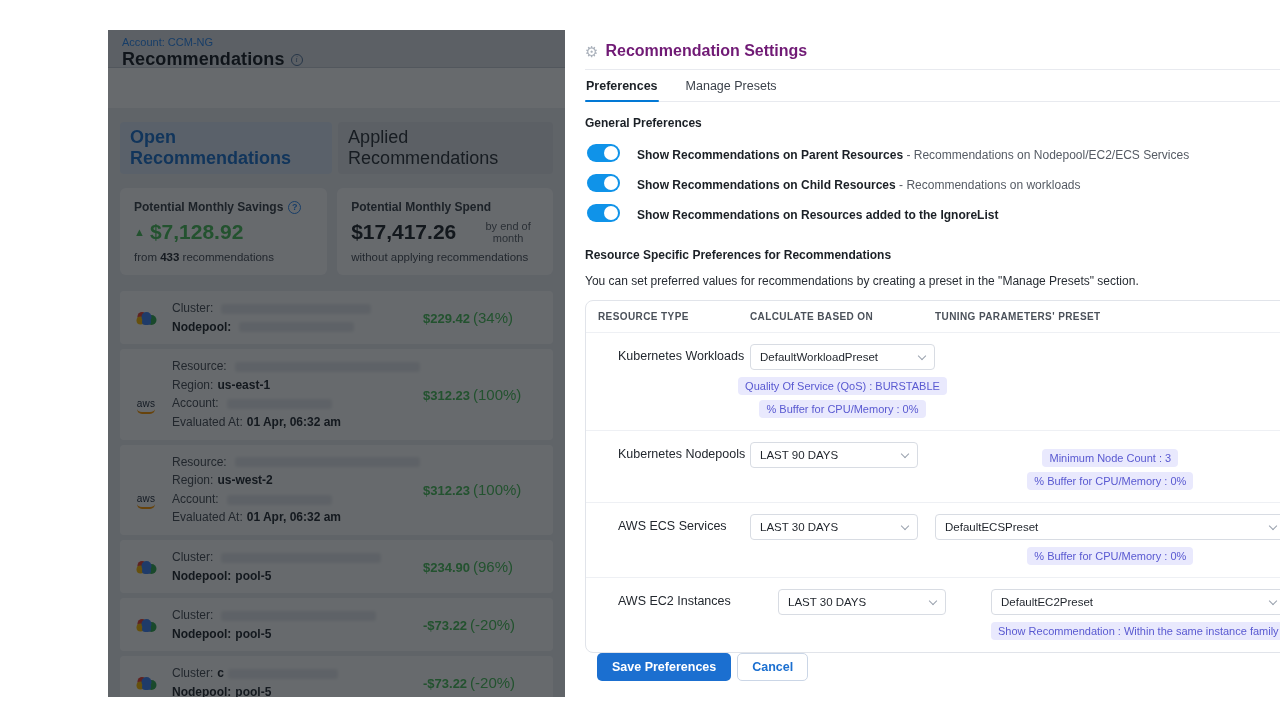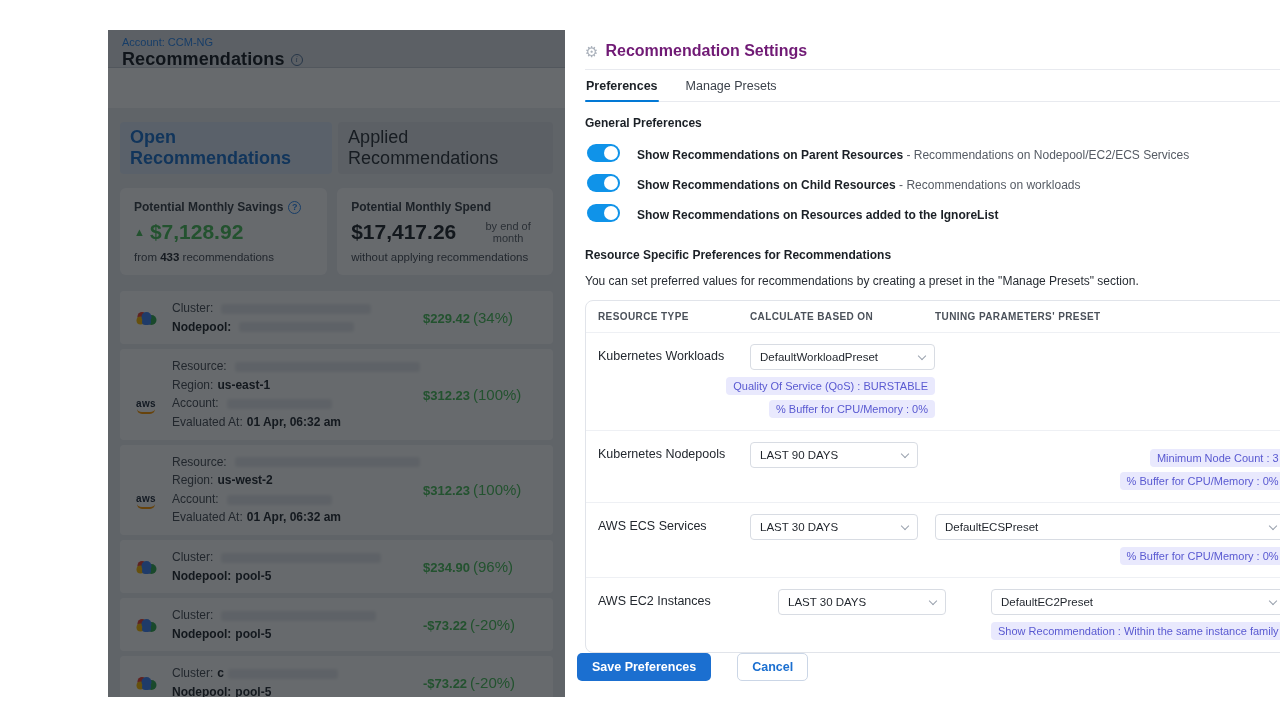--- a/index.html
+++ b/index.html
@@ -43,21 +43,21 @@
   .rec-lines { flex:1; font-size:12px; line-height:1.55; }
   .rl { color:#4a5058; margin-right:4px; }
   .rl-b { font-weight:700; color:#23282e; }
   .rv { font-weight:700; color:#262c33; }
   .redact { display:inline-block; height:10px; background:#e8eaee; border-radius:3px; filter:blur(1.5px);
             vertical-align:middle; margin-left:4px; }
   .rec-save { width:130px; font-size:13px; flex-shrink:0; }
   .amt { font-weight:700; color:var(--savings-green); }
   .pct { font-size:15px; color:var(--savings-green); margin-left:3px;margin-top:12px; }
   .aws-badge { display:inline-flex; flex-direction:column; align-items:center; }
-  .aws-t { font-size:10px; font-weight:700; color:#252f3e; line-height:1; letter-spacing:.3px;margin-top:24px; }
+  .aws-t { font-size:10px; font-weight:400; color:#252f3e; line-height:1; letter-spacing:.3px;margin-top:24px; }
   .aws-swoosh { width:18px; height:5px; border-bottom:2px solid var(--aws-orange); border-radius:0 0 9px 9px; }
   .dim { position:absolute; inset:0; background:rgba(10,14,20,.62); cursor:pointer; }
 
   
   .drawer { position:relative; flex:1; background:#fff; padding:12px 16px 0 20px; }
   .dw-title-row { display:flex; align-items:center; gap:7px; }
   .gear { font-size:15px; color:#aab1bb; line-height:1; }
   .dw-title { font-size:16px; font-weight:700; color:#701a75; }
   .dw-div { height:1px; background:#e8eaef; margin-top:9px; }
   .dw-tabs { display:flex; gap:26px; border-bottom:1px solid #e8eaef; }
@@ -73,31 +73,31 @@
   .toggle .knob { position:absolute; right:2px; top:2px; width:14px; height:14px; border-radius:50%; background:#fff; }
   .tg-text { font-size:12px; color:#1b2026; }
   .tg-text b { font-weight:700; }
   .tg-desc { color:#555b64; }
   .rsp-desc { font-size:12px; color:#272c33; margin:11px 0 12px 0; }
   .pref-table { border:1px solid #e1e4ea; border-radius:8px; }
   .pt-head, .pref-row { display:grid; grid-template-columns:152px 185px 1fr; padding:10px 12px; }
   .pt-head { font-size:10px; font-weight:700; color:#4b515a; letter-spacing:.4px; border-bottom:1px solid #eef0f4; }
   .pref-row { padding:11px 12px 12px 12px; border-bottom:1px solid #eef0f4; }
   .pref-row:last-child { border-bottom:none;gap:28px; }
-  .p-type { font-size:12.5px; color:#23282f; padding-top:5px; }
+  .p-type { font-size:12.5px; color:#23282f; padding-top:5px;margin-left:20px; }
   .select { height:26px; border:1px solid #d8dce3; border-radius:4px; background:#fff; display:flex;
             align-items:center; justify-content:space-between; padding:0 9px; font-size:11.5px; color:#1f242b;
             width:168px; cursor:pointer; }
   .col-preset .select { width:auto; }
   .chev { width:6px; height:6px; border-right:1.4px solid #9aa2ae; border-bottom:1.4px solid #9aa2ae;
           transform:rotate(45deg); margin-left:8px; margin-top:-3px; flex-shrink:0; }
-  .chips { margin-top:7px; display:flex; flex-direction:column; align-items:flex-end; gap:5px; }
+  .chips { margin-top:7px; display:flex; flex-direction:column; align-items:center; gap:5px; }
   .chip { background:var(--chip-bg); color:var(--chip-text); font-size:11px; font-weight:500;
           padding:3px 7px; border-radius:4px; white-space:nowrap; }
-  .dw-actions { position:absolute; left:12px; bottom:16px; display:flex; gap:26px; }
+  .dw-actions { position:absolute; left:32px; bottom:16px; display:flex; gap:6px; }
   .btn-save { background:var(--save-blue); color:#fff; font-weight:700; font-size:12.5px; padding:7px 15px;
               border-radius:5px; border:none; cursor:pointer; font-family:inherit; }
   .btn-cancel { background:#fff; color:var(--save-blue); font-weight:700; font-size:12.5px; padding:6px 14px;
                 border-radius:5px; border:1px solid #cbd6e6; cursor:pointer; font-family:inherit; }
 </style>
 </head>
 <body>
 
 <div class="stage">
   <div class="window">

